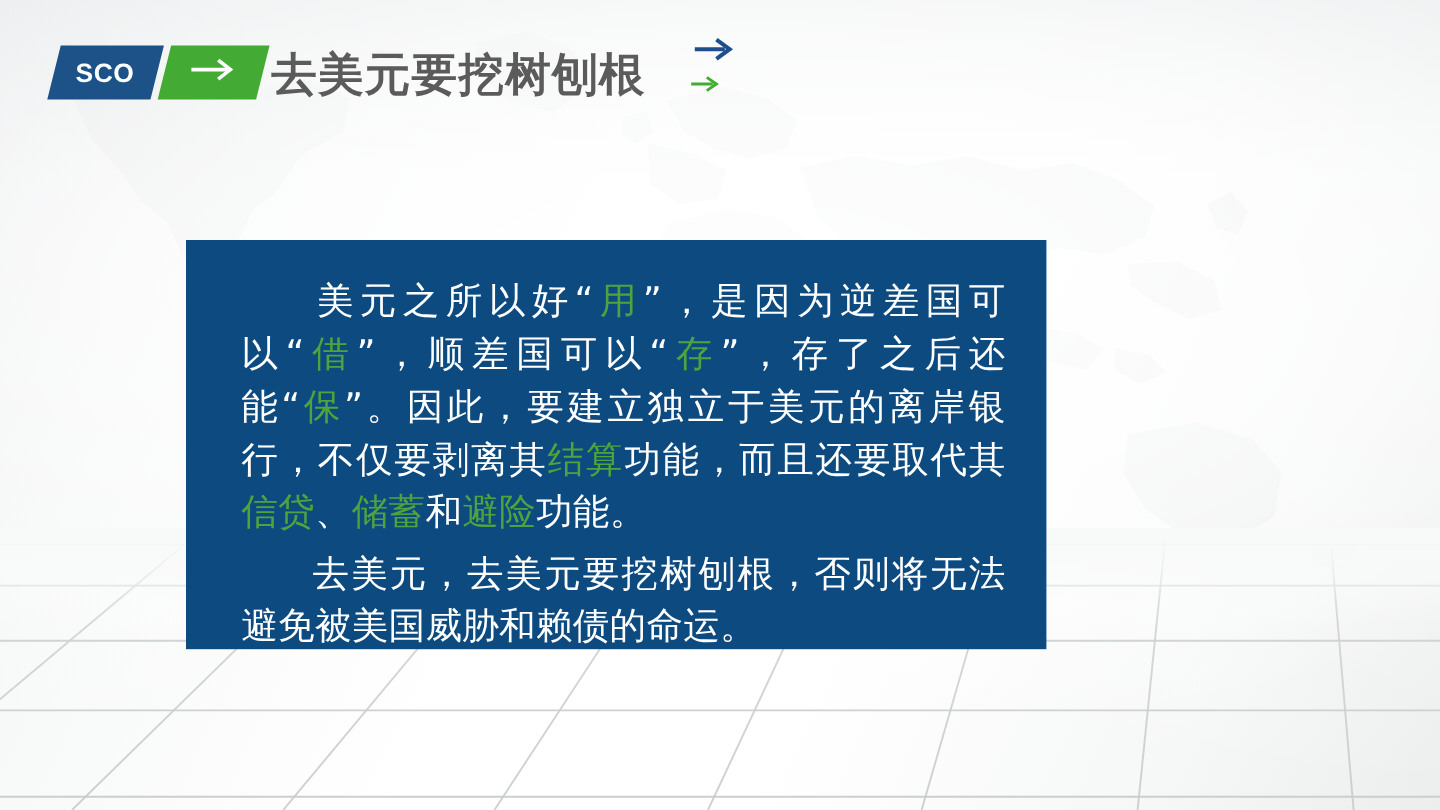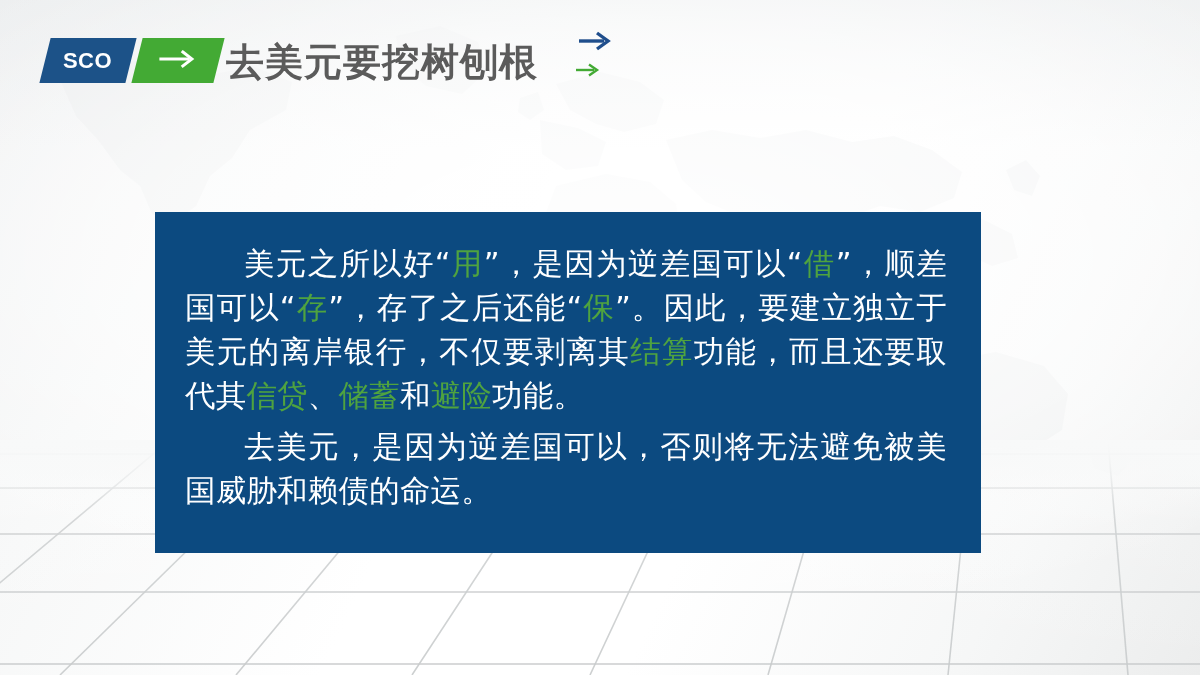--- a/index.html
+++ b/index.html
@@ -101,23 +101,24 @@
     position:absolute;
     left:575px; top:30px;
     width:60px; height:56px;
   }
   .arrows .a-big { position:absolute; left:3px; top:0px; }
   .arrows .a-small { position:absolute; left:0px; top:32px; }
 
   
   .panel {
     position:absolute;
-    left:155px; top:212px;
-    width:826px; height:341px;
+    left:155px; top:200px;
+    width:717px; height:341px;
     background:#0c4a80;
+    padding-left:16px;
   }
   .panel-inner {
     padding:30px 34px 0 30px;
   }
   .para {
     color:#ffffff;
     font-size:30.5px;
     line-height:44px;
     letter-spacing:0.2px;
     font-family:"DejaVu Sans", "Liberation Sans", sans-serif;
@@ -235,17 +236,17 @@
           <path d="M1 8 H19" stroke="#43aa34" stroke-width="2.4" fill="none"></path>
           <path d="M14 2.5 L22 8 L14 13.5" stroke="#43aa34" stroke-width="2.4" fill="none" stroke-linejoin="miter"></path>
         </svg>
       </span>
     </div>
   </div>
 
   <div class="panel">
     <div class="panel-inner">
       <p class="para"><span class="ind"></span><span>美元之所以好“</span><span class="hl">用</span><span>”，是因为逆差国可以“</span><span class="hl">借</span><span>”，顺差国可以“</span><span class="hl">存</span><span>”，存了之后还能“</span><span class="hl">保</span><span>”。因此，要建立独立于美元的离岸银行，不仅要剥离其</span><span class="hl">结算</span><span>功能，而且还要取代其</span><span class="hl">信贷</span><span>、</span><span class="hl">储蓄</span><span>和</span><span class="hl">避险</span><span>功能。</span></p>
-      <p class="para"><span class="ind"></span><span>去美元，是因为逆差国可以，否则将无法避免被美国威胁和赖债的命运。</span></p>
+      <p class="para"><span class="ind"></span><span>去美元，去美元要挖树刨根，否则将无法避免被美国威胁和赖债的命运。</span></p>
     </div>
   </div>
 
 </div>
 
 </body></html>

